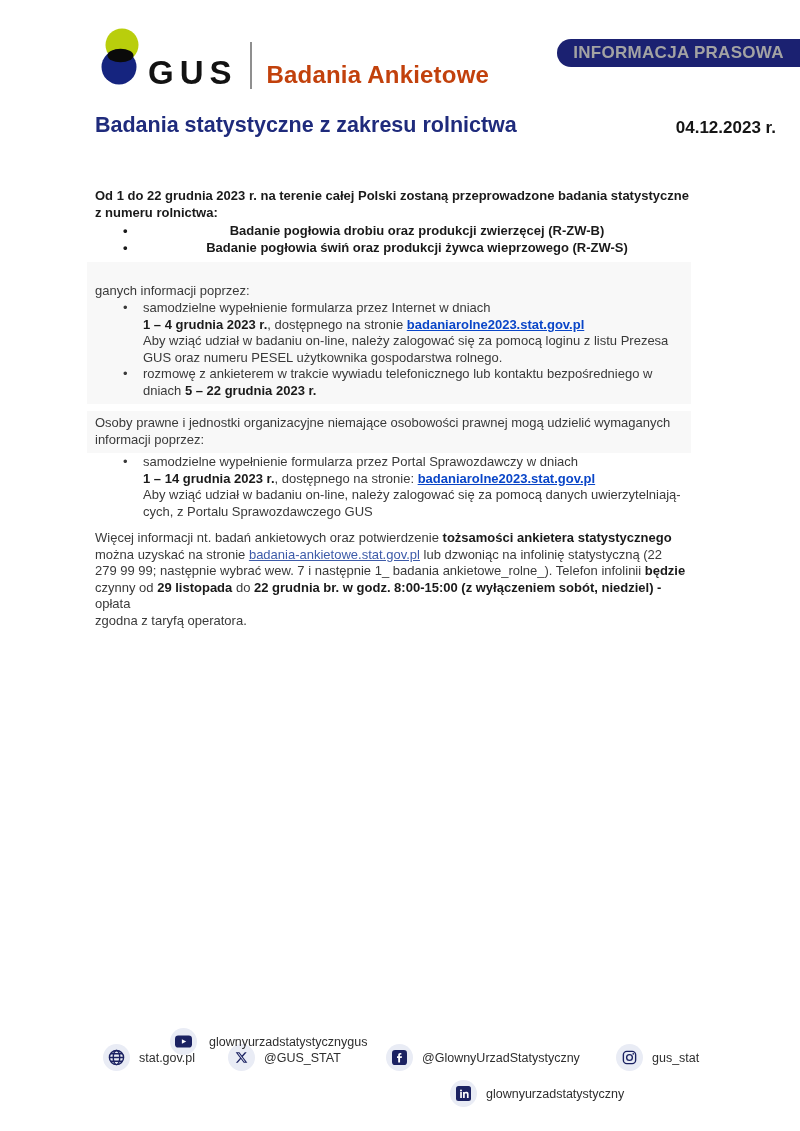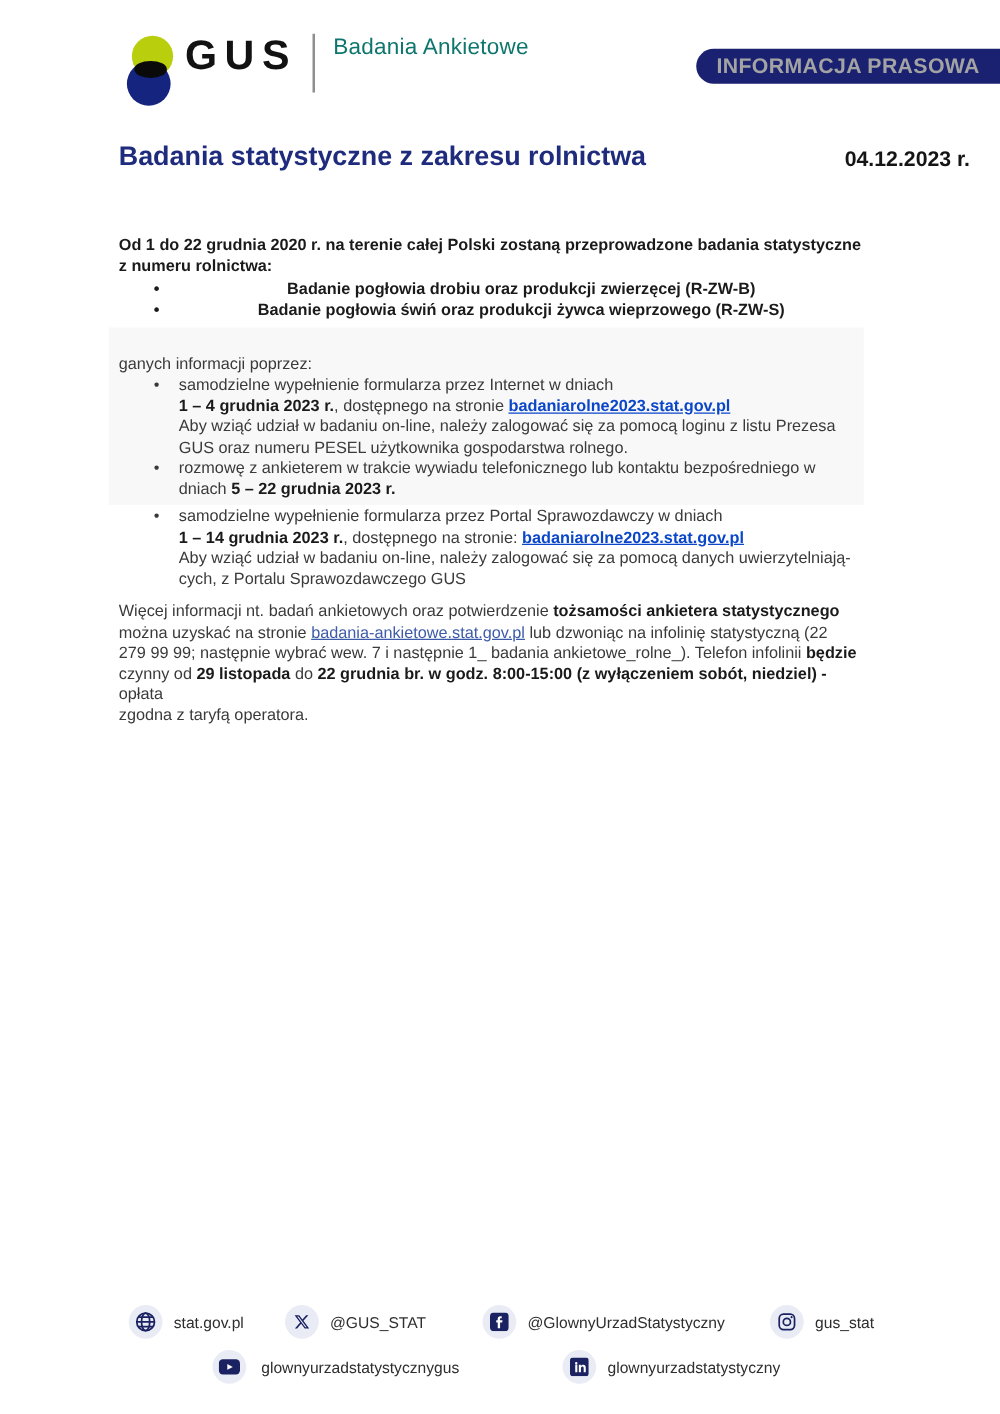--- a/index.html
+++ b/index.html
@@ -1,24 +1,24 @@
 <!DOCTYPE html>
 <html lang="pl"><head>
 <meta charset="utf-8">
 <style>
   html,body{margin:0;padding:0;background:#ffffff;}
   .page{
     position:relative;width:800px;height:1131px;background:#ffffff;overflow:hidden;
     font-family:"Liberation Sans","DejaVu Sans",sans-serif;color:#3a3a3a;
   }
   
-  .logo-row{position:absolute;top:27px;left:97px;display:flex;align-items:flex-start;height:62px;}
+  .logo-row{position:absolute;top:27px;left:97px;display:flex;align-items:flex-end;height:62px;}
   .gus-text{font-size:33px;font-weight:700;letter-spacing:6px;color:#121212;margin-left:7px;line-height:1;}
   .hdr-divider{width:2px;height:47px;background:#8f8f8f;margin:0 15px 0 12px;}
-  .hdr-subtitle{font-size:18px;color:#0f766e;letter-spacing:0.2px;}
+  .hdr-subtitle{font-size:24px;color:#c2410c;letter-spacing:0.2px;font-weight:bold;}
   .badge{
     position:absolute;top:39px;right:0;width:243px;height:28px;background:#1b2171;
     border-radius:20px 0 0 20px;color:#a3a3a3;font-weight:700;font-size:17px;
     display:flex;align-items:center;justify-content:center;letter-spacing:0.3px;
   }
   
   .title-row{position:absolute;top:112px;left:95px;right:24px;display:flex;justify-content:space-between;align-items:center;}
   .doc-title{font-size:21.5px;font-weight:700;color:#1f2b7c;margin:0;line-height:1.25;}
   .doc-date{font-size:17px;font-weight:700;color:#151515;margin-top:5px;white-space:nowrap;}
   
@@ -61,34 +61,35 @@
   </div>
   <div class="badge">INFORMACJA PRASOWA</div>
 
   <div class="title-row">
     <h1 class="doc-title">Badania statystyczne z zakresu rolnictwa</h1>
     <div class="doc-date">04.12.2023 r.</div>
   </div>
 
   <div class="content">
 
-    <div class="intro"><span>Od 1 do 22 grudnia 2020 r. na terenie całej Polski zostaną przeprowadzone badania statystyczne</span><br><span>z numeru rolnictwa:</span></div>
+    <div class="intro"><span>Od 1 do 22 grudnia 2023 r. na terenie całej Polski zostaną przeprowadzone badania statystyczne</span><br><span>z numeru rolnictwa:</span></div>
     <ul class="blt blt-bold">
       <li><span><span>Badanie pogłowia drobiu oraz produkcji zwierzęcej (R-ZW-B)</span></span></li>
       <li><span><span>Badanie pogłowia świń oraz produkcji żywca wieprzowego (R-ZW-S)</span></span></li>
     </ul>
 
     <div class="graybox gb1">
       <div><br><span>ganych informacji poprzez:</span></div>
       <ul class="blt blt-mid">
         <li><span><span>samodzielne wypełnienie formularza przez Internet w dniach</span><br><span class="b">1 – 4 grudnia 2023 r.</span><span>, dostępnego na stronie </span><a class="lnk-bright b">badaniarolne2023.stat.gov.pl</a><br><span>Aby wziąć udział w badaniu on-line, należy zalogować się za pomocą loginu z listu Prezesa</span><br><span>GUS oraz numeru PESEL użytkownika gospodarstwa rolnego.</span></span></li>
         <li><span><span>rozmowę z ankieterem w trakcie wywiadu telefonicznego lub kontaktu bezpośredniego w</span><br><span>dniach </span><span class="b">5 – 22 grudnia 2023 r.</span></span></li>
       </ul>
     </div>
 
+    <div class="graybox gb2"><span>Osoby prawne i jednostki organizacyjne niemające osobowości prawnej mogą udzielić wymaganych</span><br><span>informacji poprzez:</span></div>
     <ul class="blt blt-mid">
       <li><span><span>samodzielne wypełnienie formularza przez Portal Sprawozdawczy w dniach</span><br><span class="b">1  – 14 grudnia 2023 r.</span><span>, dostępnego na stronie: </span><a class="lnk-bright b">badaniarolne2023.stat.gov.pl</a><br><span>Aby wziąć udział w badaniu on-line, należy zalogować się za pomocą danych uwierzytelniają-</span><br><span>cych, z Portalu Sprawozdawczego GUS</span></span></li>
     </ul>
 
     <div class="para-more"><span>Więcej informacji nt. badań ankietowych oraz potwierdzenie </span><span class="b">tożsamości ankietera statystycznego</span><br><span>można uzyskać na stronie </span><a class="lnk-muted">badania-ankietowe.stat.gov.pl</a><span> lub dzwoniąc na infolinię statystyczną (22</span><br><span>279 99 99; następnie wybrać wew. 7 i następnie 1_ badania ankietowe_rolne_). Telefon infolinii </span><span class="b">będzie</span><br><span>czynny od </span><span class="b">29 listopada</span><span> do </span><span class="b">22 grudnia br. w godz. 8:00-15:00 (z wyłączeniem sobót, niedziel) - </span><span>opłata</span><br><span>zgodna z taryfą operatora.</span></div>
   </div>
 
   <div class="f-item" style="left:103px;top:1044px;">
     <span class="icn">
       <svg width="17" height="17" viewBox="0 0 24 24" fill="none" stroke="#1b2262" stroke-width="2">
@@ -119,21 +120,21 @@
   <div class="f-item" style="left:616px;top:1044px;">
     <span class="icn">
       <svg width="15" height="15" viewBox="0 0 24 24" fill="none" stroke="#1b2262" stroke-width="2.2">
         <rect x="2.2" y="2.2" width="19.6" height="19.6" rx="5.5"></rect>
         <circle cx="12" cy="12" r="4.6"></circle>
         <circle cx="18" cy="6" r="1.4" fill="#1b2262" stroke="none"></circle>
       </svg>
     </span>
     <span>gus_stat</span>
   </div>
-  <div class="f-item" style="left:170px;top:1080px;gap:12px;">
+  <div class="f-item" style="left:170px;top:1028px;gap:12px;">
     <span class="icn">
       <svg width="17" height="13" viewBox="0 0 28 20">
         <rect width="28" height="20" rx="5.5" fill="#1b2262"></rect>
         <path d="M11.3 6.2l7.2 3.8-7.2 3.8z" fill="#ffffff"></path>
       </svg>
     </span>
     <span>glownyurzadstatystycznygus</span>
   </div>
   <div class="f-item" style="left:450px;top:1080px;">
     <span class="icn">

